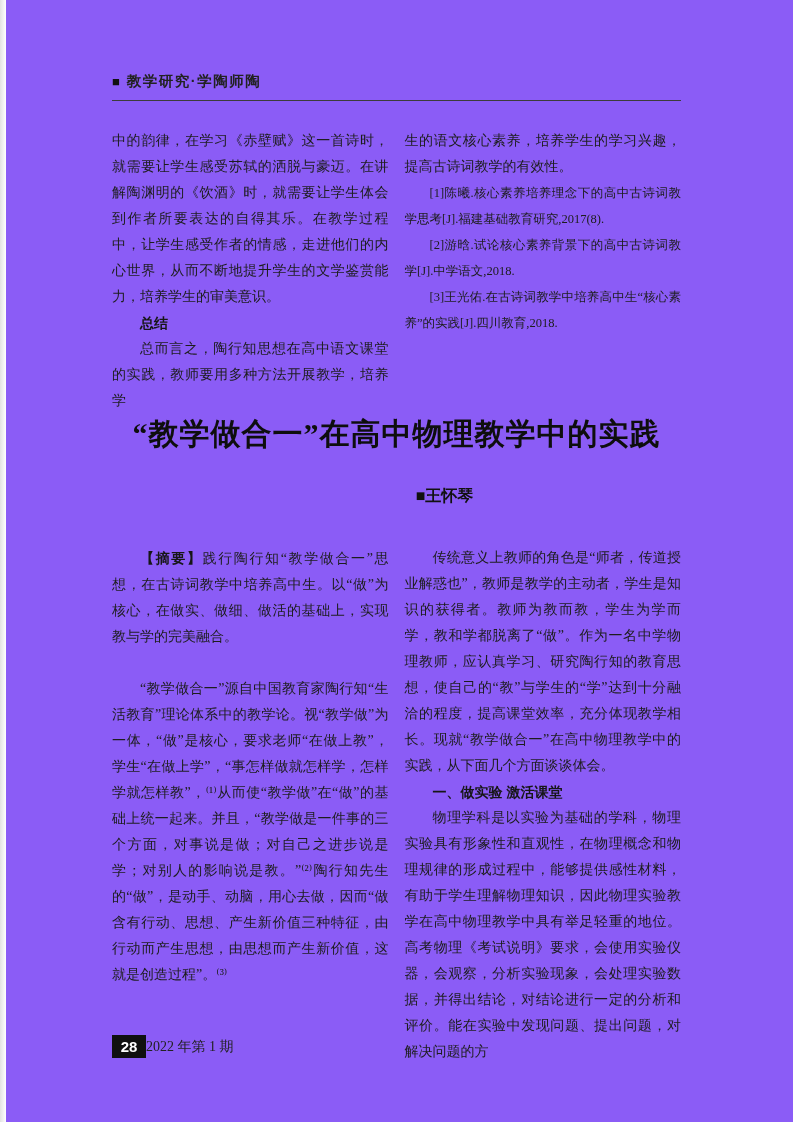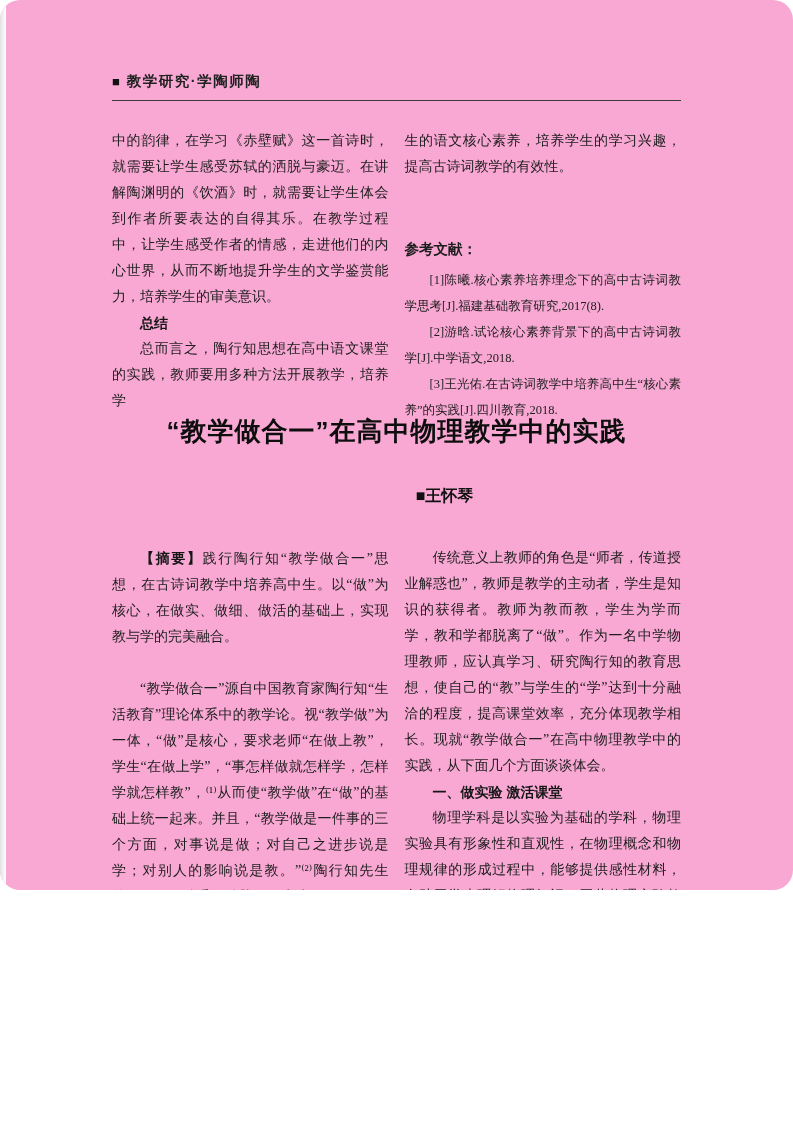--- a/index.html
+++ b/index.html
@@ -1,20 +1,19 @@
 <!DOCTYPE html>
 <html><head>
 <meta charset="utf-8">
 <style>
   html,body{margin:0;padding:0;background:#ffffff;}
   .page{
-    position:relative;width:793px;height:890px;background:#f9a8d4;
+    position:relative;width:793px;height:1122px;background:#8b5cf6;
     overflow:hidden;color:#1d1d1d;
     font-family:"Liberation Serif","DejaVu Serif",serif;
-    border-radius:20px;
   }
   .page::before{
     content:"";position:absolute;left:0;top:0;width:6px;height:100%;
     background:linear-gradient(90deg,#e2e2e2,#ffffff);pointer-events:none;
   }
   
   .header{
     position:absolute;top:72px;left:112px;width:569px;
     border-bottom:1.5px solid #3c3c3c;padding-bottom:9px;
     font-family:"Liberation Sans","DejaVu Sans",sans-serif;
@@ -34,22 +33,22 @@
     color:#161616;
   }
   .refs-heading{
     font-weight:bold;text-indent:0;margin-top:56px;margin-bottom:5px;
     font-family:"Liberation Sans","DejaVu Sans",sans-serif;font-size:14.5px;
   }
   .ref{font-size:12.5px;line-height:26px;}
   
   .title{
     position:absolute;top:414px;left:0;width:793px;margin:0;
-    text-align:center;font-size:26px;font-weight:900;letter-spacing:1px;
-    font-family:Liberation Sans, sans-serif;color:#0e0e0e;
+    text-align:center;font-size:30px;font-weight:900;letter-spacing:1px;
+    font-family:Liberation Serif, serif;color:#0e0e0e;
   }
   .author{
     position:absolute;top:486px;left:0;width:793px;
     text-align:center;font-size:16px;font-weight:bold;
     font-family:"Liberation Sans","DejaVu Sans",sans-serif;color:#111;padding-left:48px;
   }
   .label{
     font-weight:bold;
     font-family:"Liberation Sans","DejaVu Sans",sans-serif;color:#161616;
   }
@@ -76,21 +75,20 @@
   </div>
 
   <div class="columns top-section">
     <div class="col">
       <p class="noindent">中的韵律，在学习《赤壁赋》这一首诗时，就需要让学生感受苏轼的洒脱与豪迈。在讲解陶渊明的《饮酒》时，就需要让学生体会到作者所要表达的自得其乐。在教学过程中，让学生感受作者的情感，走进他们的内心世界，从而不断地提升学生的文学鉴赏能力，培养学生的审美意识。</p>
       <p class="subhead">总结</p>
       <p>总而言之，陶行知思想在高中语文课堂的实践，教师要用多种方法开展教学，培养学</p>
     </div>
     <div class="col">
       <p class="noindent">生的语文核心素养，培养学生的学习兴趣，提高古诗词教学的有效性。</p>
-      <p class="refs-heading">参考文献：</p>
       <p class="ref">[1]陈曦.核心素养培养理念下的高中古诗词教学思考[J].福建基础教育研究,2017(8).</p>
       <p class="ref">[2]游晗.试论核心素养背景下的高中古诗词教学[J].中学语文,2018.</p>
       <p class="ref">[3]王光佑.在古诗词教学中培养高中生“核心素养”的实践[J].四川教育,2018.</p>
     </div>
   </div>
 
   <h1 class="title">“教学做合一”在高中物理教学中的实践</h1>
   <div class="author">■王怀琴</div>
 
   <div class="columns body-section">

